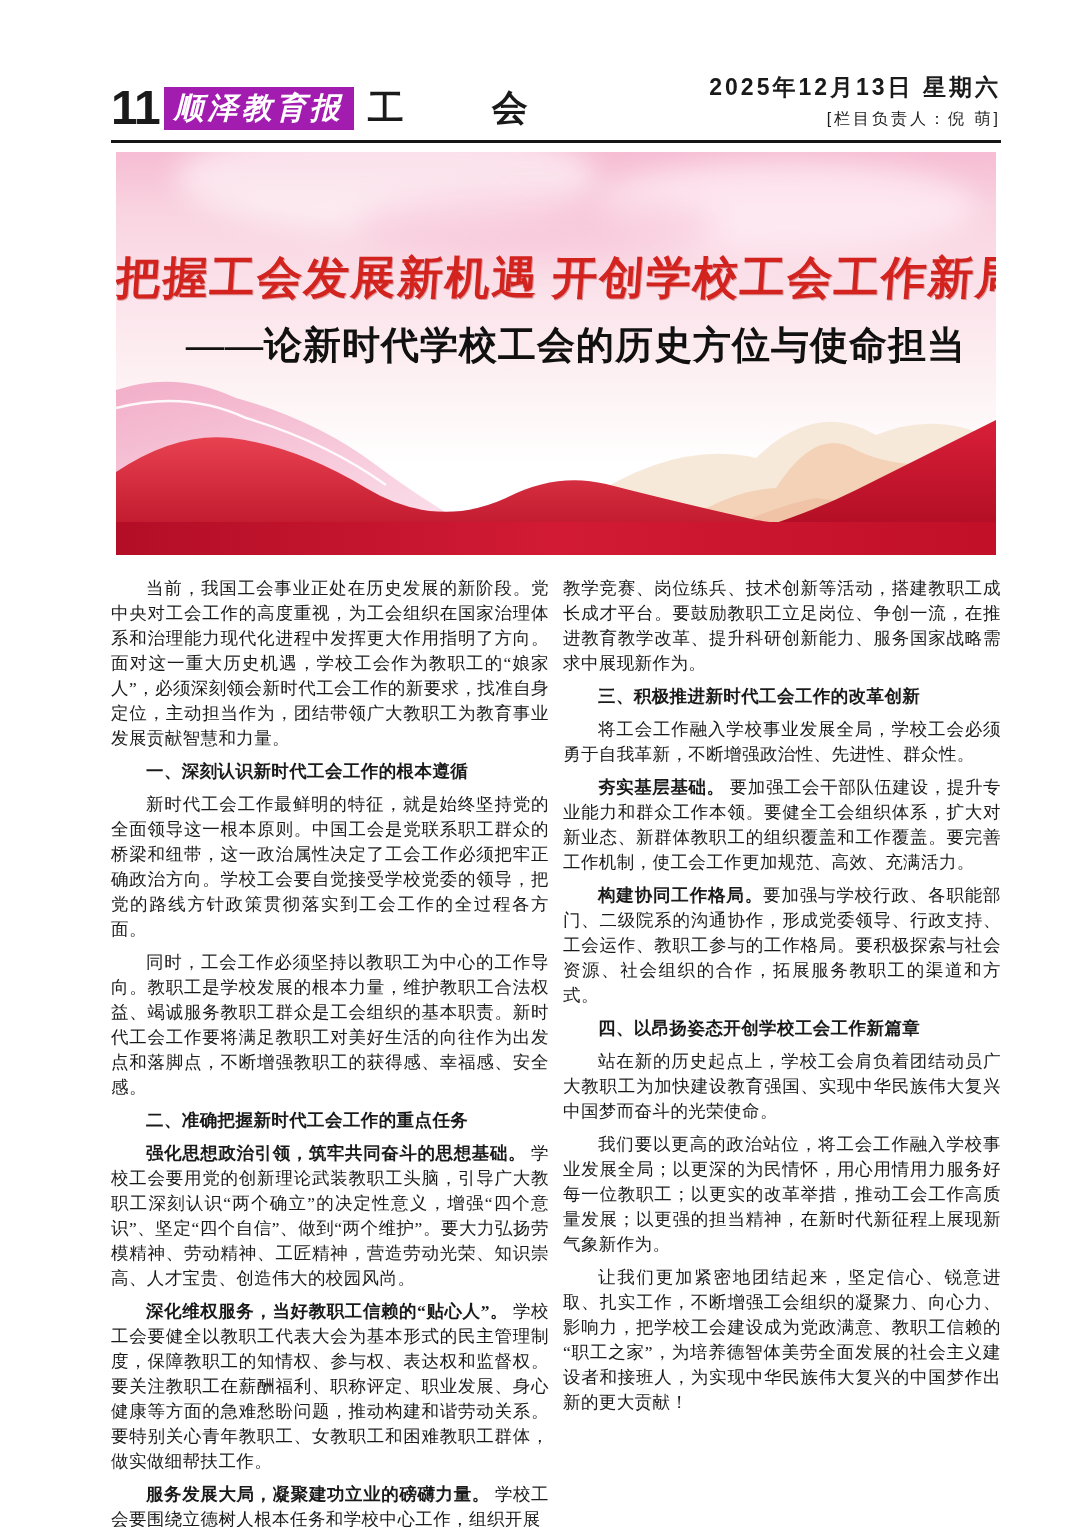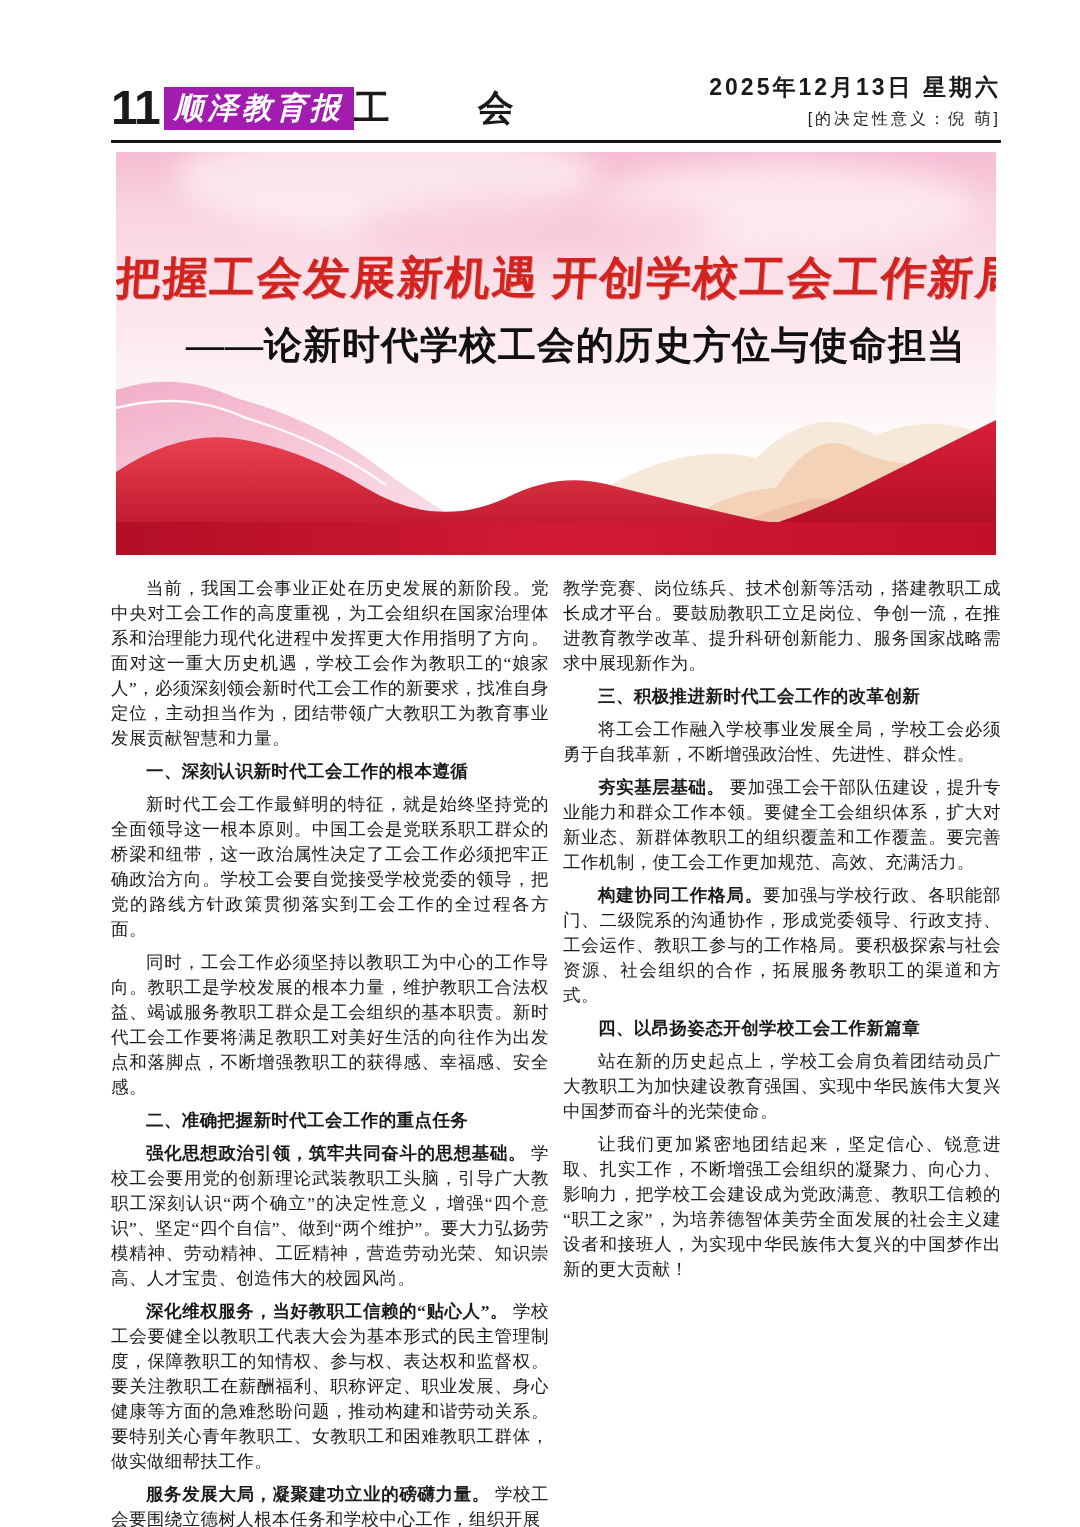--- a/index.html
+++ b/index.html
@@ -30,21 +30,21 @@
     background: #a21caf; color: #ffffff;
     font-family: "Liberation Serif", "DejaVu Serif", serif;
     font-weight: 700; font-style: italic;
     font-size: 30px; line-height: 1;
     padding: 6px 10px 7px 10px;
     letter-spacing: 4px;
   }
   .section-title {
     font-family: "Liberation Sans", "DejaVu Sans", sans-serif;
     font-size: 36px; font-weight: 700; line-height: 1;
-    letter-spacing: 26px;
+    margin-left: 14px; letter-spacing: 26px;
   }
   .masthead-right {
     text-align: right;
     font-family: "Liberation Sans", "DejaVu Sans", sans-serif;
     padding-bottom: 2px;
   }
   .pub-date { font-size: 23px; font-weight: 600; letter-spacing: 3px; }
   .editor-line { font-size: 16px; letter-spacing: 3px; margin-top: 6px; }
 
   
@@ -105,21 +105,21 @@
 <div class="page">
 
   <div class="masthead-row">
     <div class="masthead-left">
       <span class="page-number">11</span>
       <span class="paper-logo">顺泽教育报</span>
       <span class="section-title">工　会</span>
     </div>
     <div class="masthead-right">
       <div class="pub-date">2025年12月13日 星期六</div>
-      <div class="editor-line">[的决定性意义：倪 萌]</div>
+      <div class="editor-line">[栏目负责人：倪 萌]</div>
     </div>
   </div>
 
   <div class="banner">
     <div class="cloud c1"></div>
     <div class="cloud c2"></div>
     <div class="cloud c3"></div>
 
     <svg class="banner-mountains" viewBox="0 0 880 175" preserveAspectRatio="none" aria-hidden="true">
       <defs>
@@ -172,17 +172,18 @@
         <p><strong>服务发展大局，凝聚建功立业的磅礴力量。</strong> 学校工会要围绕立德树人根本任务和学校中心工作，组织开展</p>
       </div>
     <div class="col">
         <p class="noindent">教学竞赛、岗位练兵、技术创新等活动，搭建教职工成长成才平台。要鼓励教职工立足岗位、争创一流，在推进教育教学改革、提升科研创新能力、服务国家战略需求中展现新作为。</p>
         <h3>三、积极推进新时代工会工作的改革创新</h3>
         <p>将工会工作融入学校事业发展全局，学校工会必须勇于自我革新，不断增强政治性、先进性、群众性。</p>
         <p><strong>夯实基层基础。</strong> 要加强工会干部队伍建设，提升专业能力和群众工作本领。要健全工会组织体系，扩大对新业态、新群体教职工的组织覆盖和工作覆盖。要完善工作机制，使工会工作更加规范、高效、充满活力。</p>
         <p><strong>构建协同工作格局。</strong>要加强与学校行政、各职能部门、二级院系的沟通协作，形成党委领导、行政支持、工会运作、教职工参与的工作格局。要积极探索与社会资源、社会组织的合作，拓展服务教职工的渠道和方式。</p>
         <h3>四、以昂扬姿态开创学校工会工作新篇章</h3>
         <p>站在新的历史起点上，学校工会肩负着团结动员广大教职工为加快建设教育强国、实现中华民族伟大复兴中国梦而奋斗的光荣使命。</p>
+        <p>我们要以更高的政治站位，将工会工作融入学校事业发展全局；以更深的为民情怀，用心用情用力服务好每一位教职工；以更实的改革举措，推动工会工作高质量发展；以更强的担当精神，在新时代新征程上展现新气象新作为。</p>
         <p>让我们更加紧密地团结起来，坚定信心、锐意进取、扎实工作，不断增强工会组织的凝聚力、向心力、影响力，把学校工会建设成为党政满意、教职工信赖的“职工之家”，为培养德智体美劳全面发展的社会主义建设者和接班人，为实现中华民族伟大复兴的中国梦作出新的更大贡献！</p>
       </div>
   </div>
 
 </div>
 
 </body></html>

